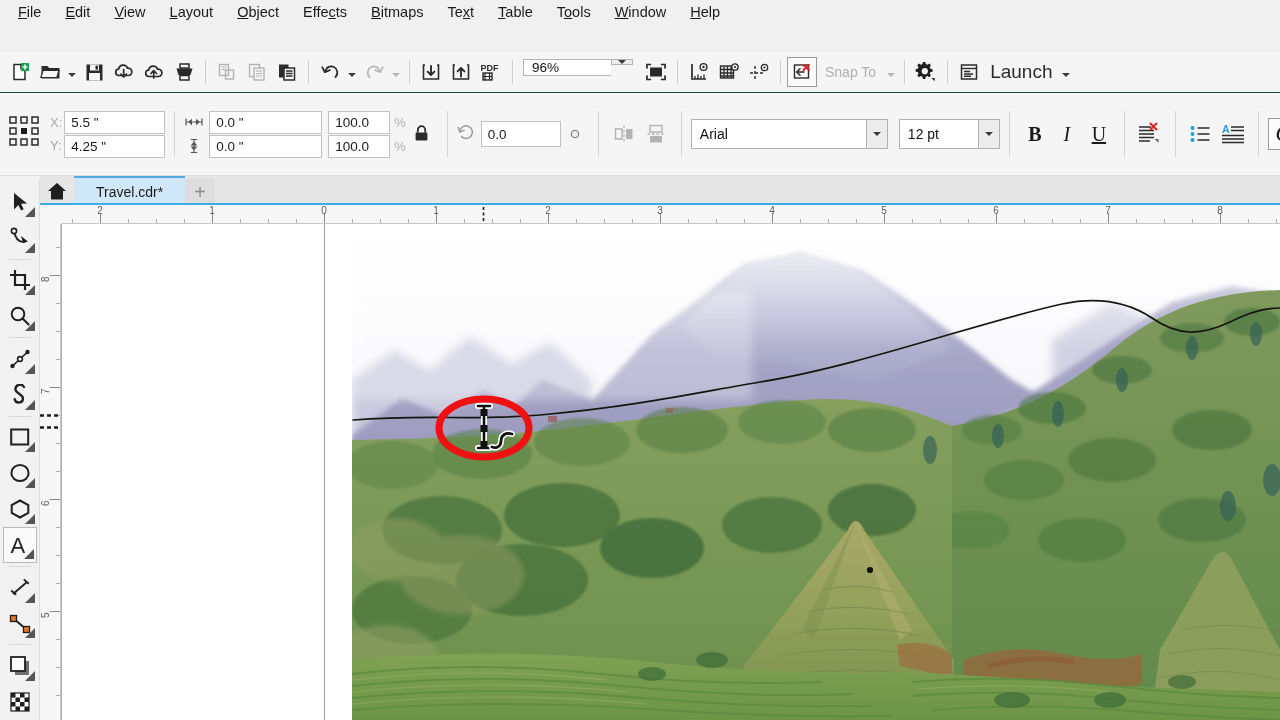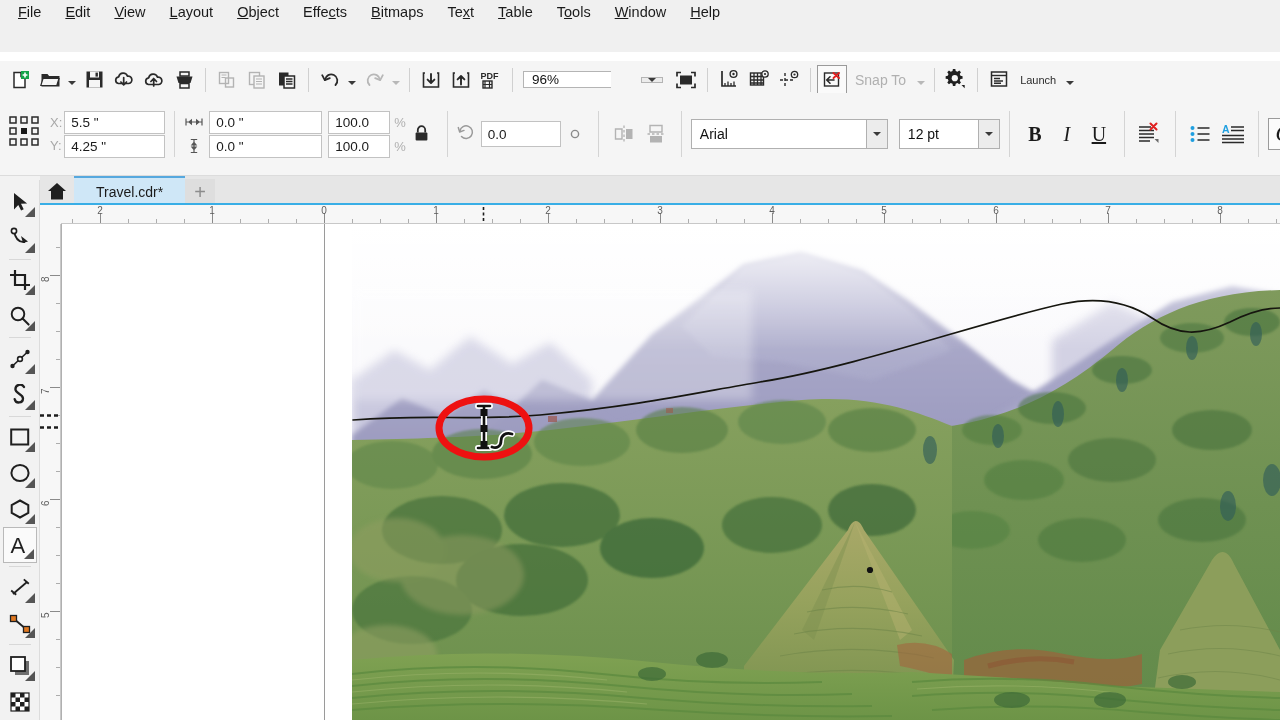--- a/index.html
+++ b/index.html
@@ -20,58 +20,58 @@
     padding-left: 6px;
   }
   .menu-item {
     font-size: 14.5px; color: #1a1a1a;
     padding: 4px 12px; cursor: default; white-space: nowrap;
   }
   .menu-item u { text-decoration: underline; }
 
   
   .toolbar {
-    position: absolute; left: 0; top: 61px; width: 1280px; height: 41px;
+    position: absolute; left: 0; top: 52px; width: 1280px; height: 41px;
     background: #f5f5f5;
     display: flex; align-items: center; padding-left: 5px;
-    border-bottom: 4px solid #14532d;
+    border-bottom: 1px solid #14532d;
   }
   .tb-btn {
     width: 30px; height: 30px;
     display: flex; align-items: center; justify-content: center;
     position: relative; flex: none;
   }
   .tb-sep { width: 1px; height: 24px; background: #d0d0d0; margin: 0 6px; flex: none; }
   .tb-caret {
     width: 14px; height: 30px; display: flex; align-items: flex-end;
     justify-content: center; padding-bottom: 10px; flex: none;
   }
   .caret-dn {
     width: 0; height: 0;
     border-left: 4.5px solid transparent; border-right: 4.5px solid transparent;
     border-top: 4.5px solid #3a3a3a;
   }
   .caret-dn.dim { border-top-color: #b8b8b8; }
   .zoom-combo {
-    display: flex; align-items: center; height: 26px; margin-left: 4px; flex: none; gap: 30px;
+    display: flex; align-items: flex-start; height: 26px; margin-left: 4px; flex: none;
   }
   .zoom-field {
     width: 88px; background: #fff; border: 1px solid #b4b4b4; border-right: none;
     display: flex; align-items: center; padding-left: 8px;
     font-size: 13.5px; color: #111;
   }
   .zoom-arrow {
     width: 22px; background: #ececec; border: 1px solid #b4b4b4;
     display: flex; align-items: center; justify-content: center;
   }
   .snapto {
     font-size: 14px; color: #b0b0b0; padding: 0 8px; white-space: nowrap; flex: none;
   }
   .launch-lbl {
-    font-size: 11px; color: #2b2b2b; padding: 0 7px 0 6px;
+    font-size: 19px; color: #2b2b2b; padding: 0 7px 0 6px;
     white-space: nowrap; flex: none;
   }
 
   
   .propbar {
     position: absolute; left: 0; top: 93px; width: 1280px; height: 83px;
     background: #f5f5f5;
     display: flex; align-items: center; padding-left: 8px;
     border-bottom: 1px solid #dcdcdc;
   }

